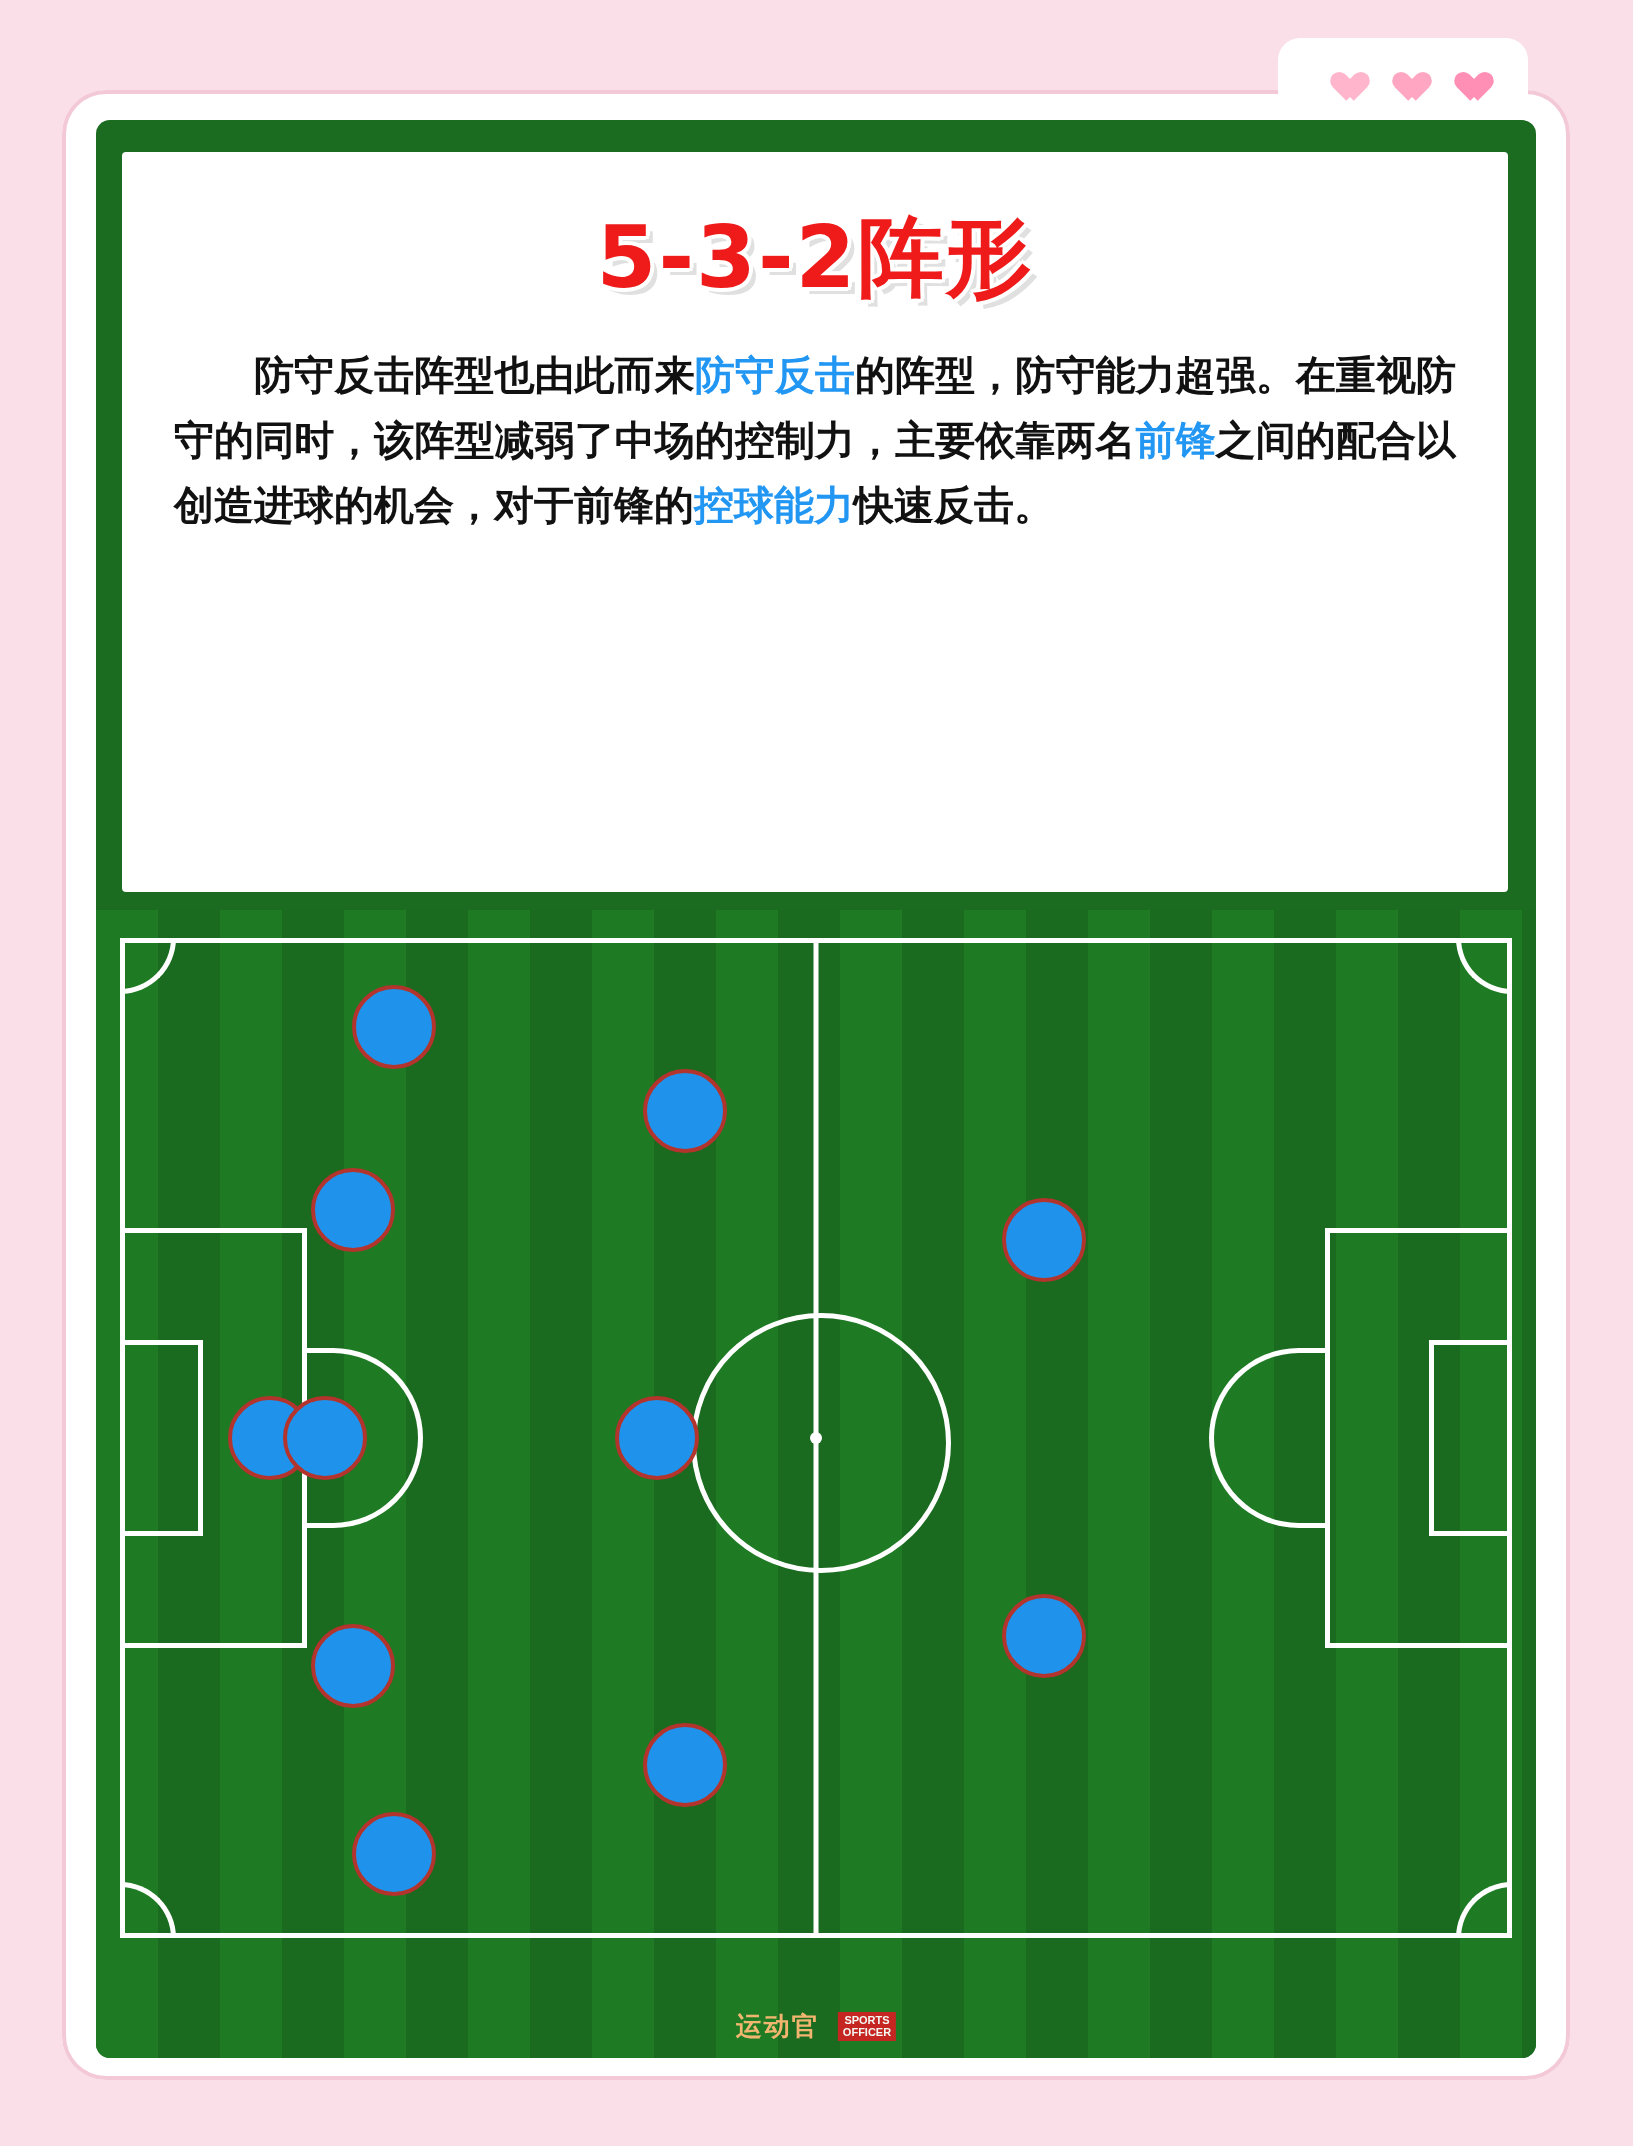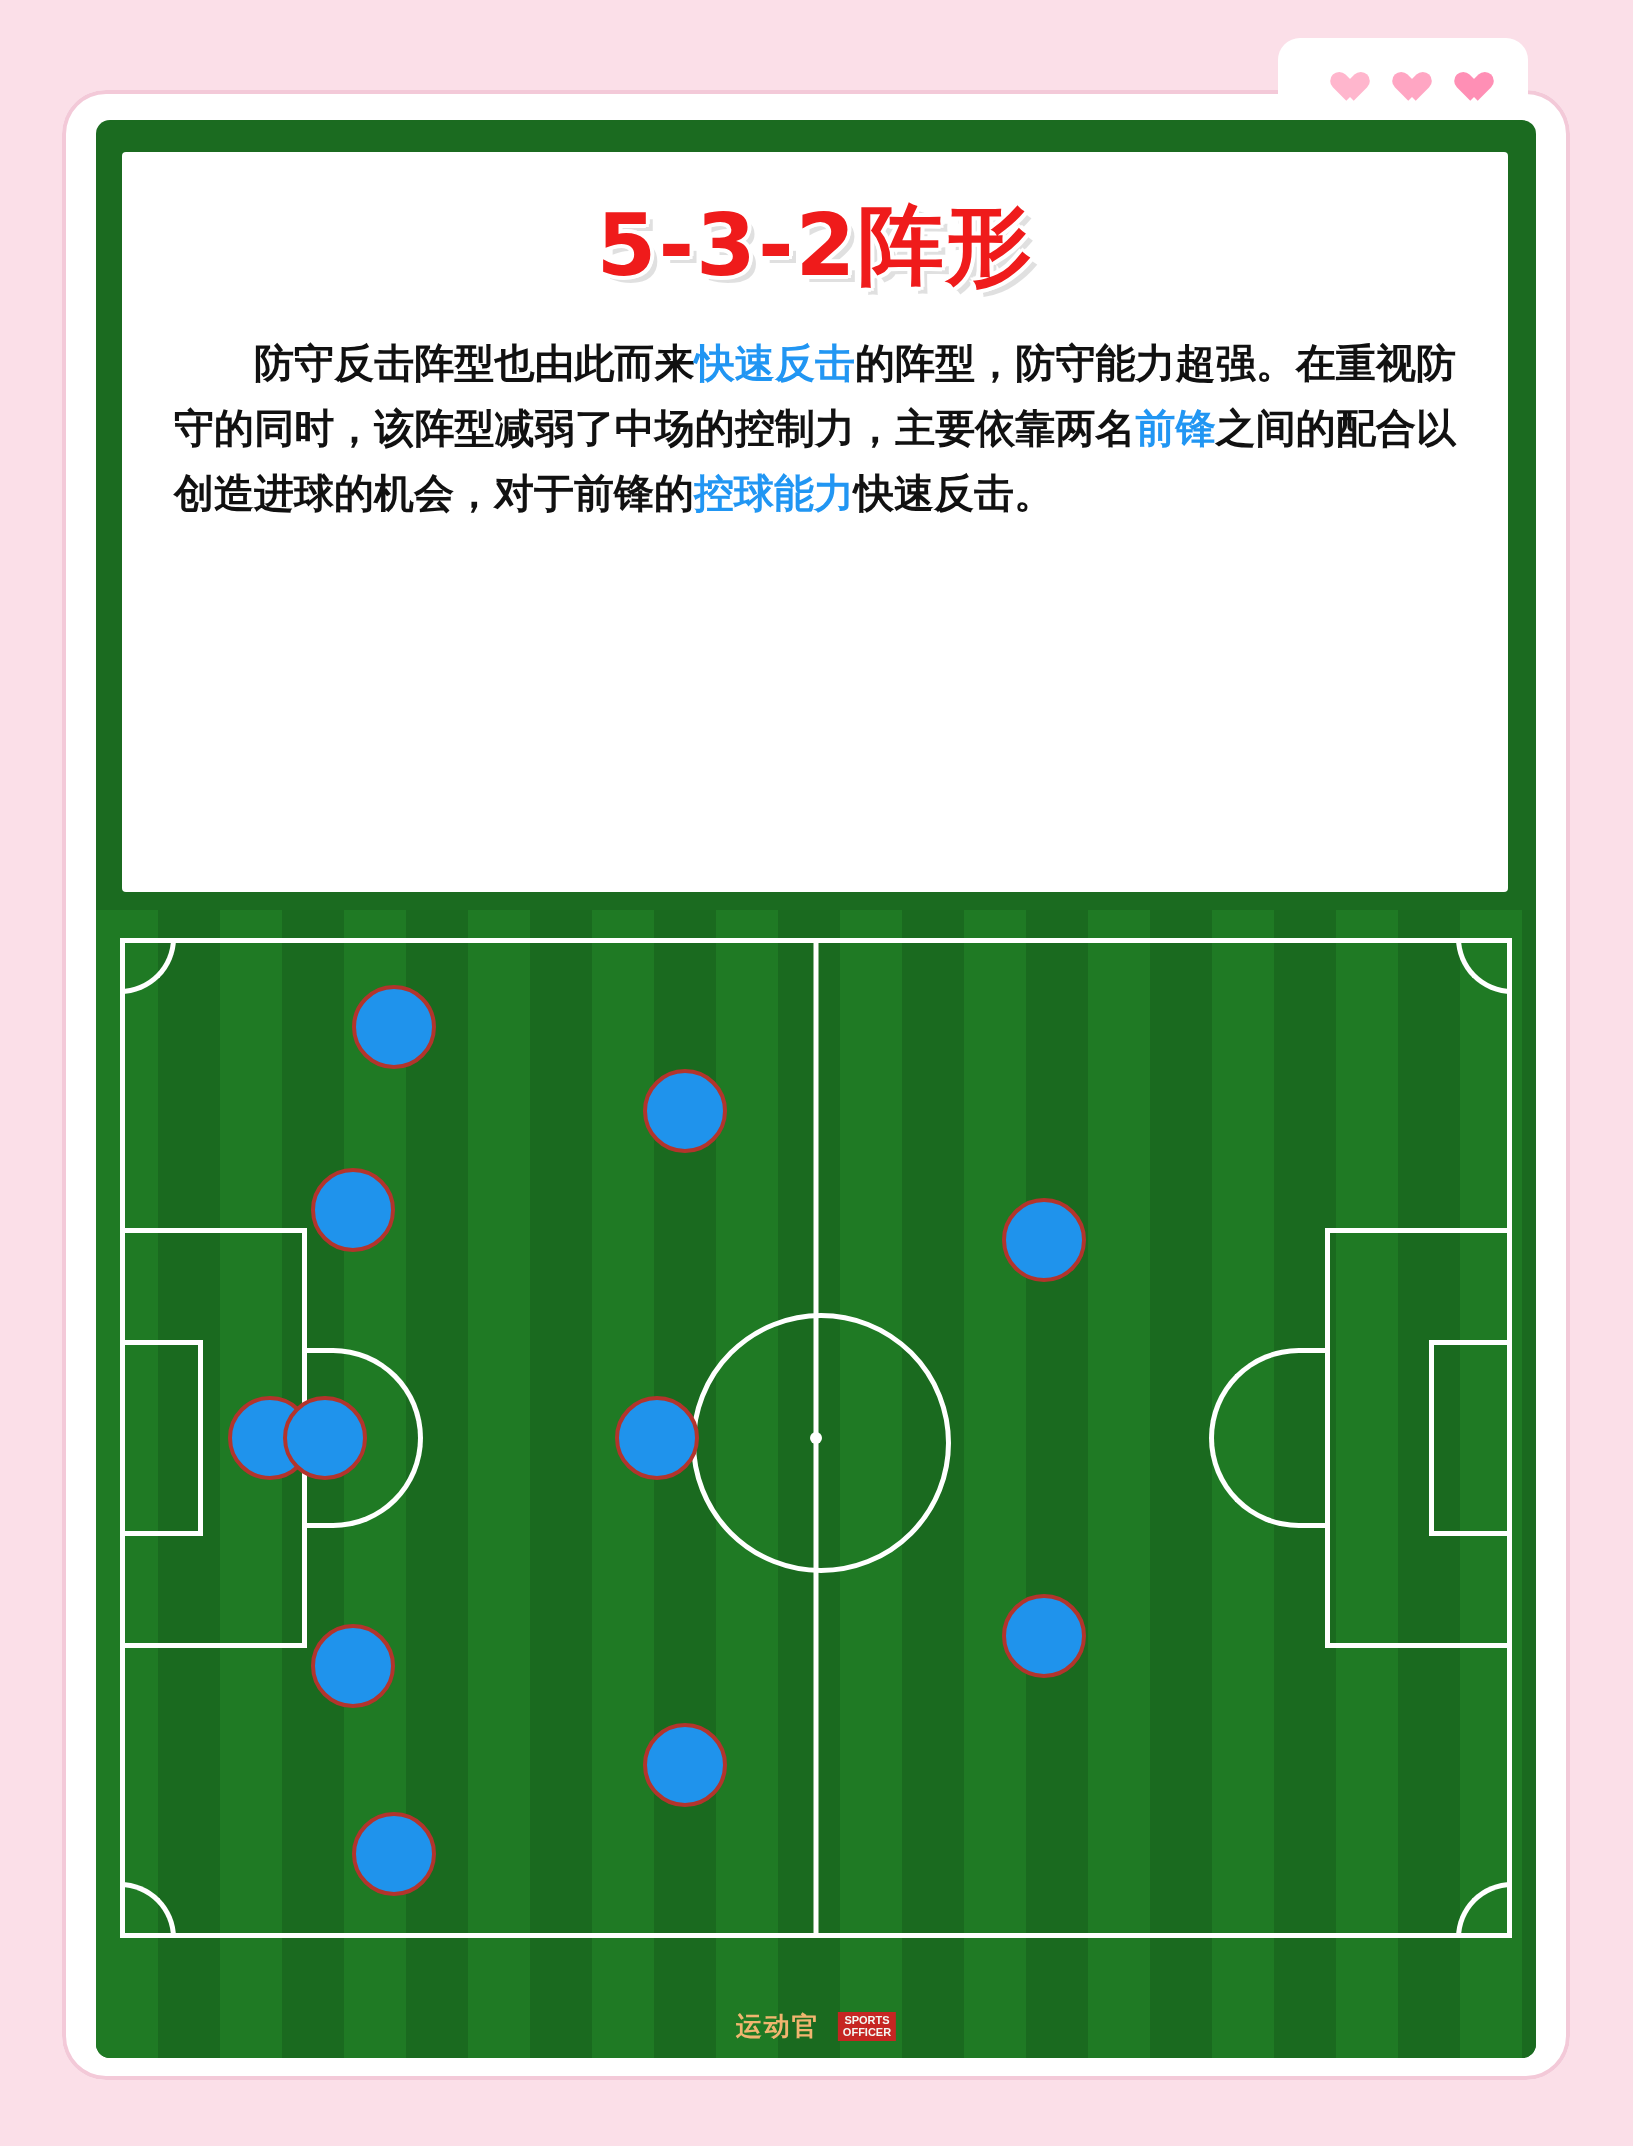--- a/index.html
+++ b/index.html
@@ -85,21 +85,21 @@
   .text-card {
     position: absolute;
     left: 26px;
     top: 32px;
     width: 1386px;
     height: 740px;
     background: #ffffff;
     border-radius: 4px;
   }
   .title {
-    margin: 0;
+    margin: 12px;
     padding-top: 36px;
     text-align: center;
     font-size: 86px;
     font-weight: 900;
     letter-spacing: 2px;
     color: #ef1b1b;
     font-family: "DejaVu Sans", sans-serif;
     text-shadow:
        4px 0 0 #ffffff, -4px 0 0 #ffffff, 0 4px 0 #ffffff, 0 -4px 0 #ffffff,
        3px 3px 0 #ffffff, -3px 3px 0 #ffffff, 3px -3px 0 #ffffff, -3px -3px 0 #ffffff,
@@ -279,21 +279,21 @@
     <span class="heart h1"></span>
     <span class="heart h2"></span>
     <span class="heart h3"></span>
   </div>
 
   <div class="board">
 
     <div class="text-card">
       <h1 class="title">5-3-2阵形</h1>
       <div class="body-text">
-        <p id="para-0"><span>防守反击阵型也由此而来</span><span class="hl">快速反击</span><span>的阵型，防守能力超强。在重视防守的同时，该阵型减弱了中场的控制力，主要依靠两名</span><span class="hl">前锋</span><span>之间的配合以创造进球的机会，对于前锋的</span><span class="hl">控球能力</span><span>快速反击。</span></p>
+        <p id="para-0"><span>防守反击阵型也由此而来</span><span class="hl">防守反击</span><span>的阵型，防守能力超强。在重视防守的同时，该阵型减弱了中场的控制力，主要依靠两名</span><span class="hl">前锋</span><span>之间的配合以创造进球的机会，对于前锋的</span><span class="hl">控球能力</span><span>快速反击。</span></p>
       </div>
     </div>
 
     <div class="pitch-wrap">
       <div class="stripes"></div>
 
       <div class="pitch">
         <div class="halfway"></div>
         <div class="center-circle"></div>
         <div class="center-dot"></div>

